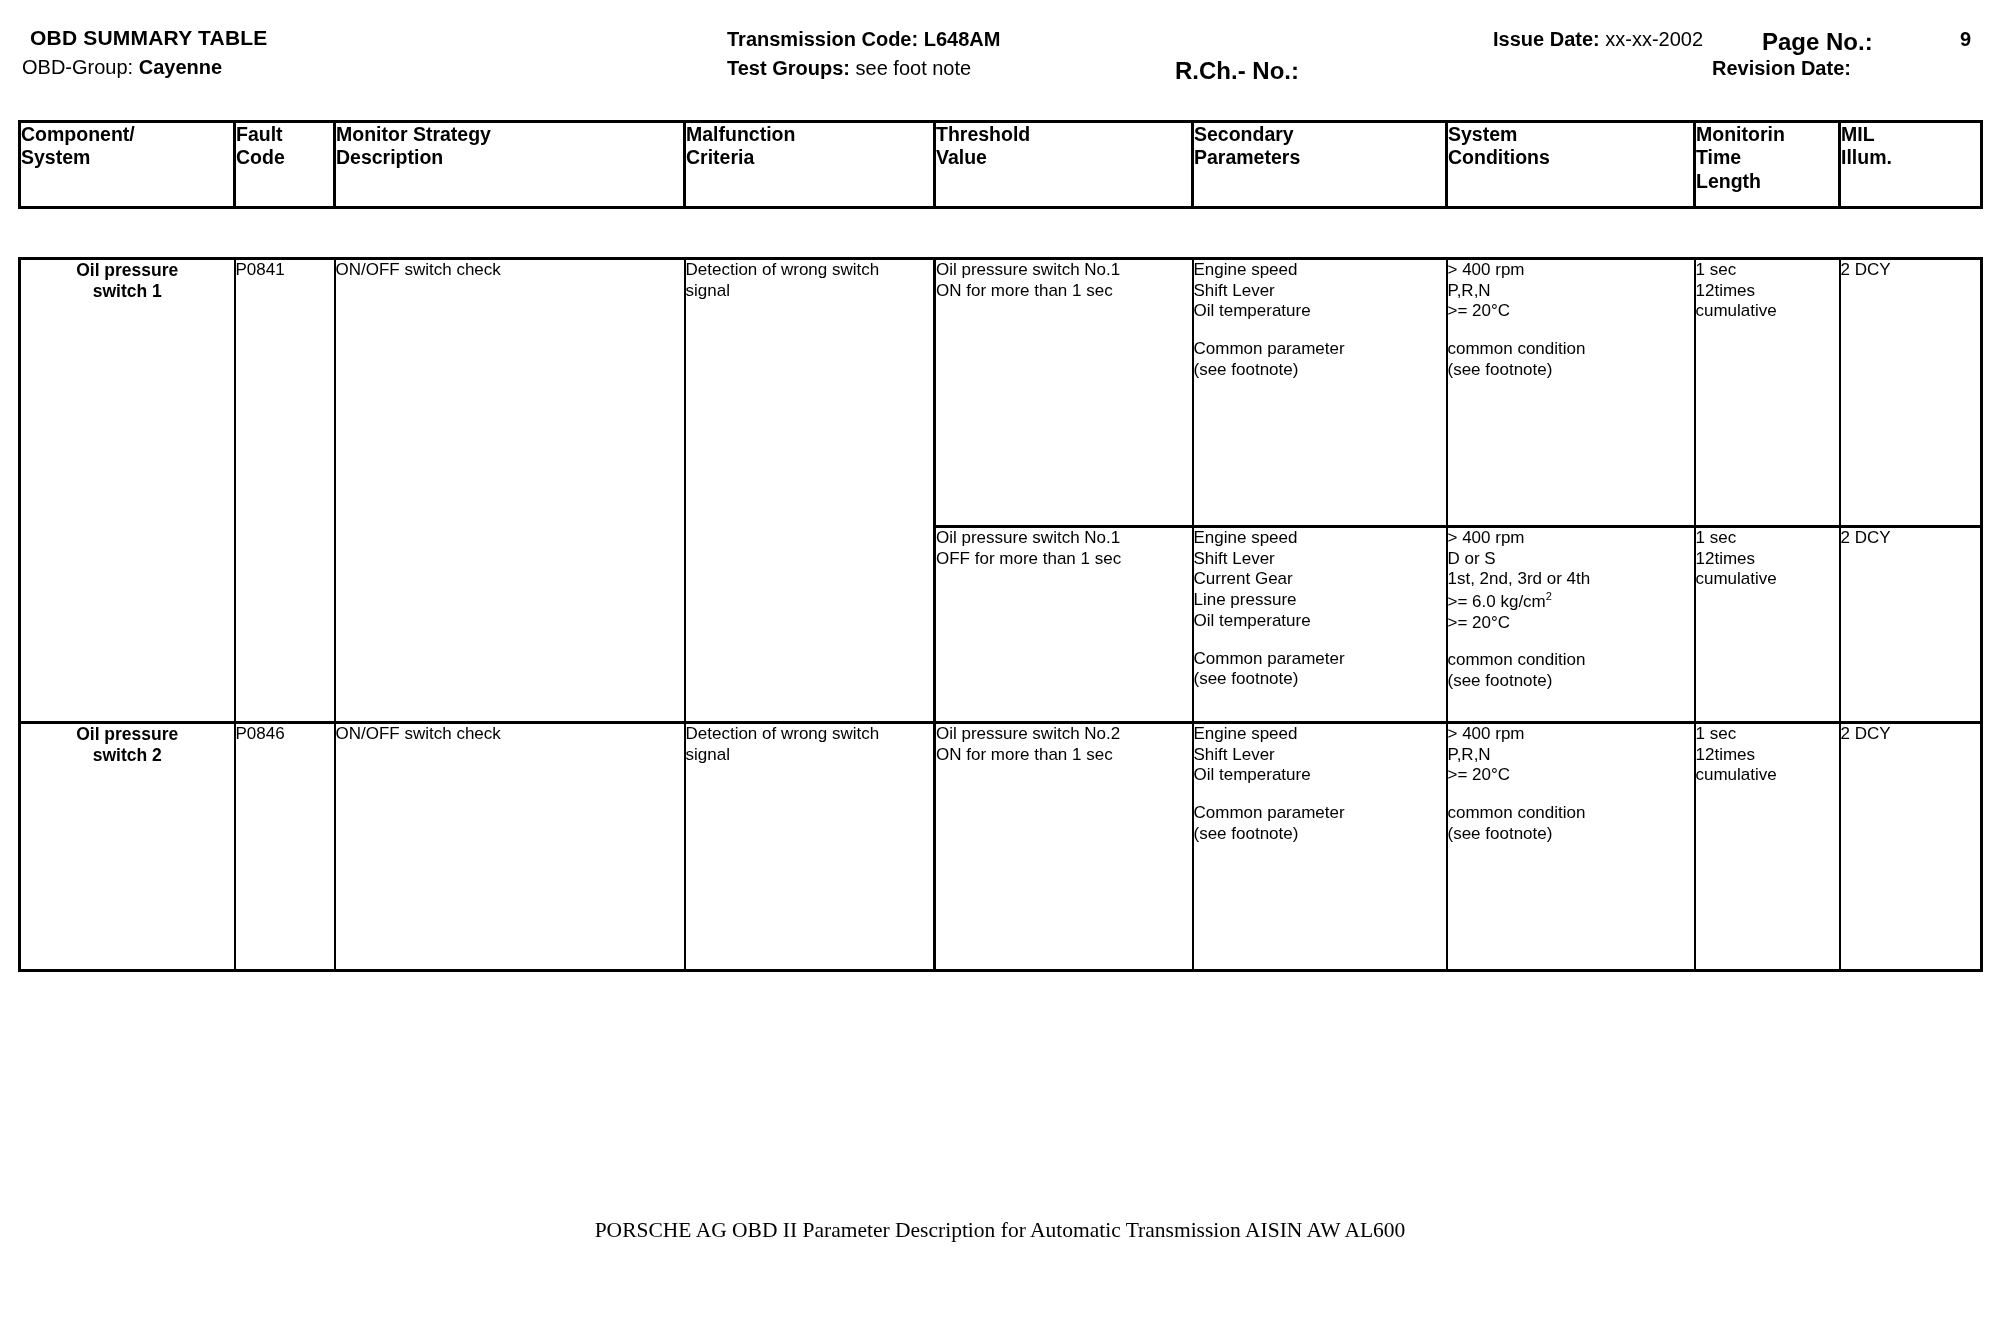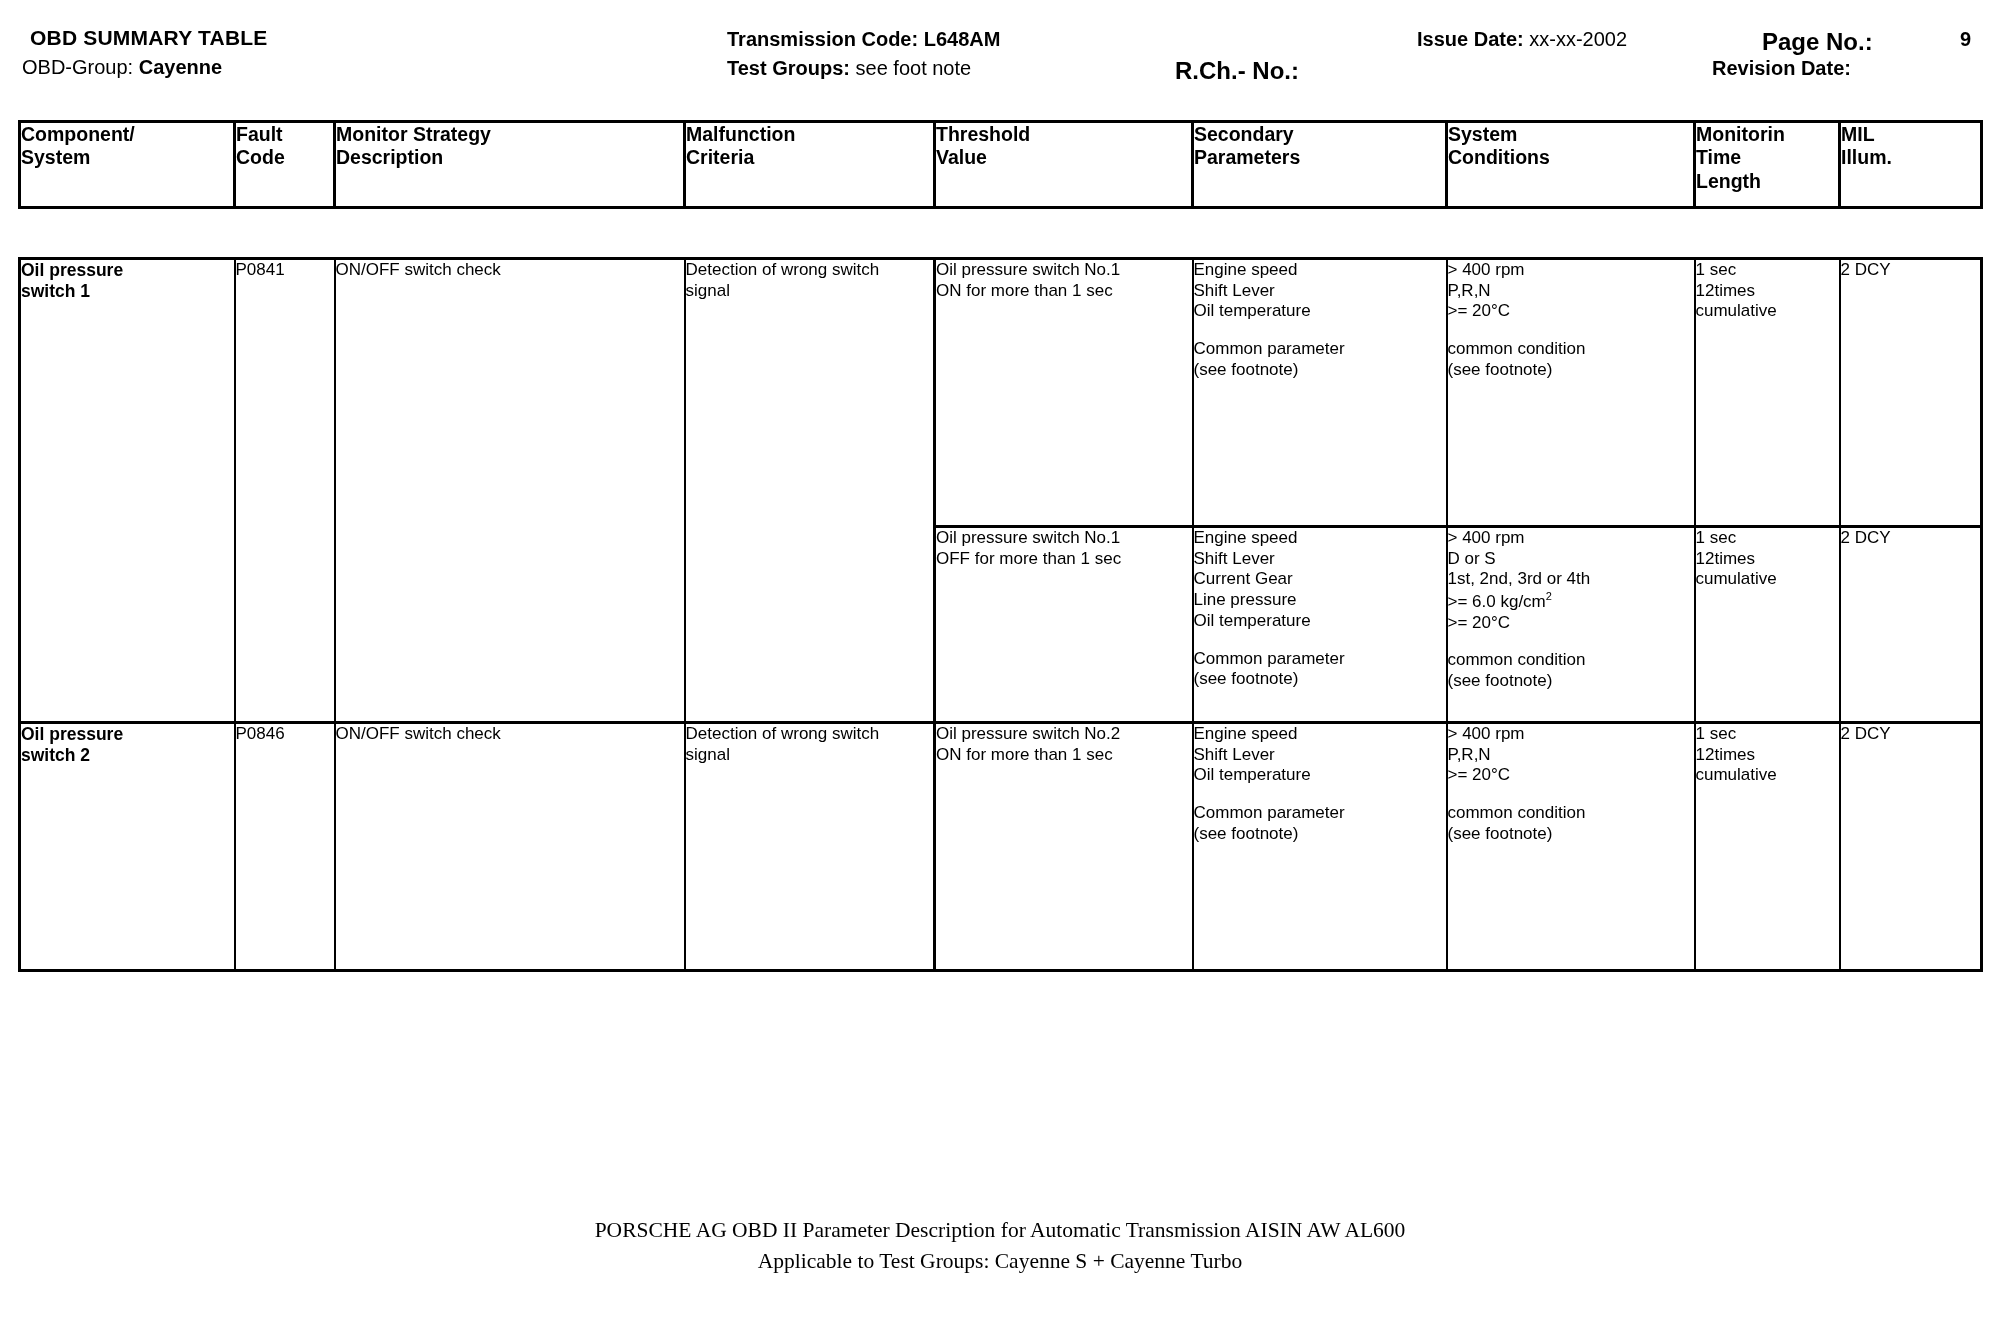--- a/index.html
+++ b/index.html
@@ -52,21 +52,21 @@
     left: 705px; top: 31px;
     font-size: 20px;
   }
   .hdr-rch {
     left: 1153px; top: 31px;
     font-size: 24px;
     font-weight: bold;
     text-align: center;
   }
   .hdr-issue {
-    left: 1395px; top: 2px;
+    left: 1471px; top: 2px;
     font-size: 20px;
     font-weight: bold;
     text-align: right;
   }
   .hdr-pageno {
     left: 1740px; top: 2px;
     font-size: 24px;
     font-weight: bold;
   }
   .hdr-pagenum {
@@ -123,21 +123,21 @@
   .cell {
     font-size: 17px;
     line-height: 1.22;
     padding: 5px 6px 4px 8px;
     box-sizing: border-box;
   }
   .cell.bold { font-weight: bold; font-size: 17.5px; }
   .cell.right { text-align: left; padding-right: 9px; }
 
   
-  .vl { border-left: 3px solid #000; }
+  .vl { border-left: 3px solid #000; text-align: center; }
   .vr { border-right: 3px solid #000; }
   .hb { border-bottom: 3px solid #000; }
   .ht { border-top: 3px solid #000; }
   .vr-thin { border-right: 2px solid #000; }
 
   sup { font-size: 11px; vertical-align: super; }
 
   
   .footer {
     position: absolute;
@@ -366,16 +366,15 @@
           <div>cumulative</div>
         </td>
         <td class="cell right vr hb">2 DCY</td>
       </tr>
     </tbody>
       </table>
   </div>
 
   <div class="footer">
     <div>PORSCHE AG OBD II Parameter Description for Automatic Transmission AISIN AW AL600</div>
-    <div>Applicable to Test Groups: Cayenne S + Cayenne Turbo</div>
   </div>
 
 </div>
 
 </body></html>

